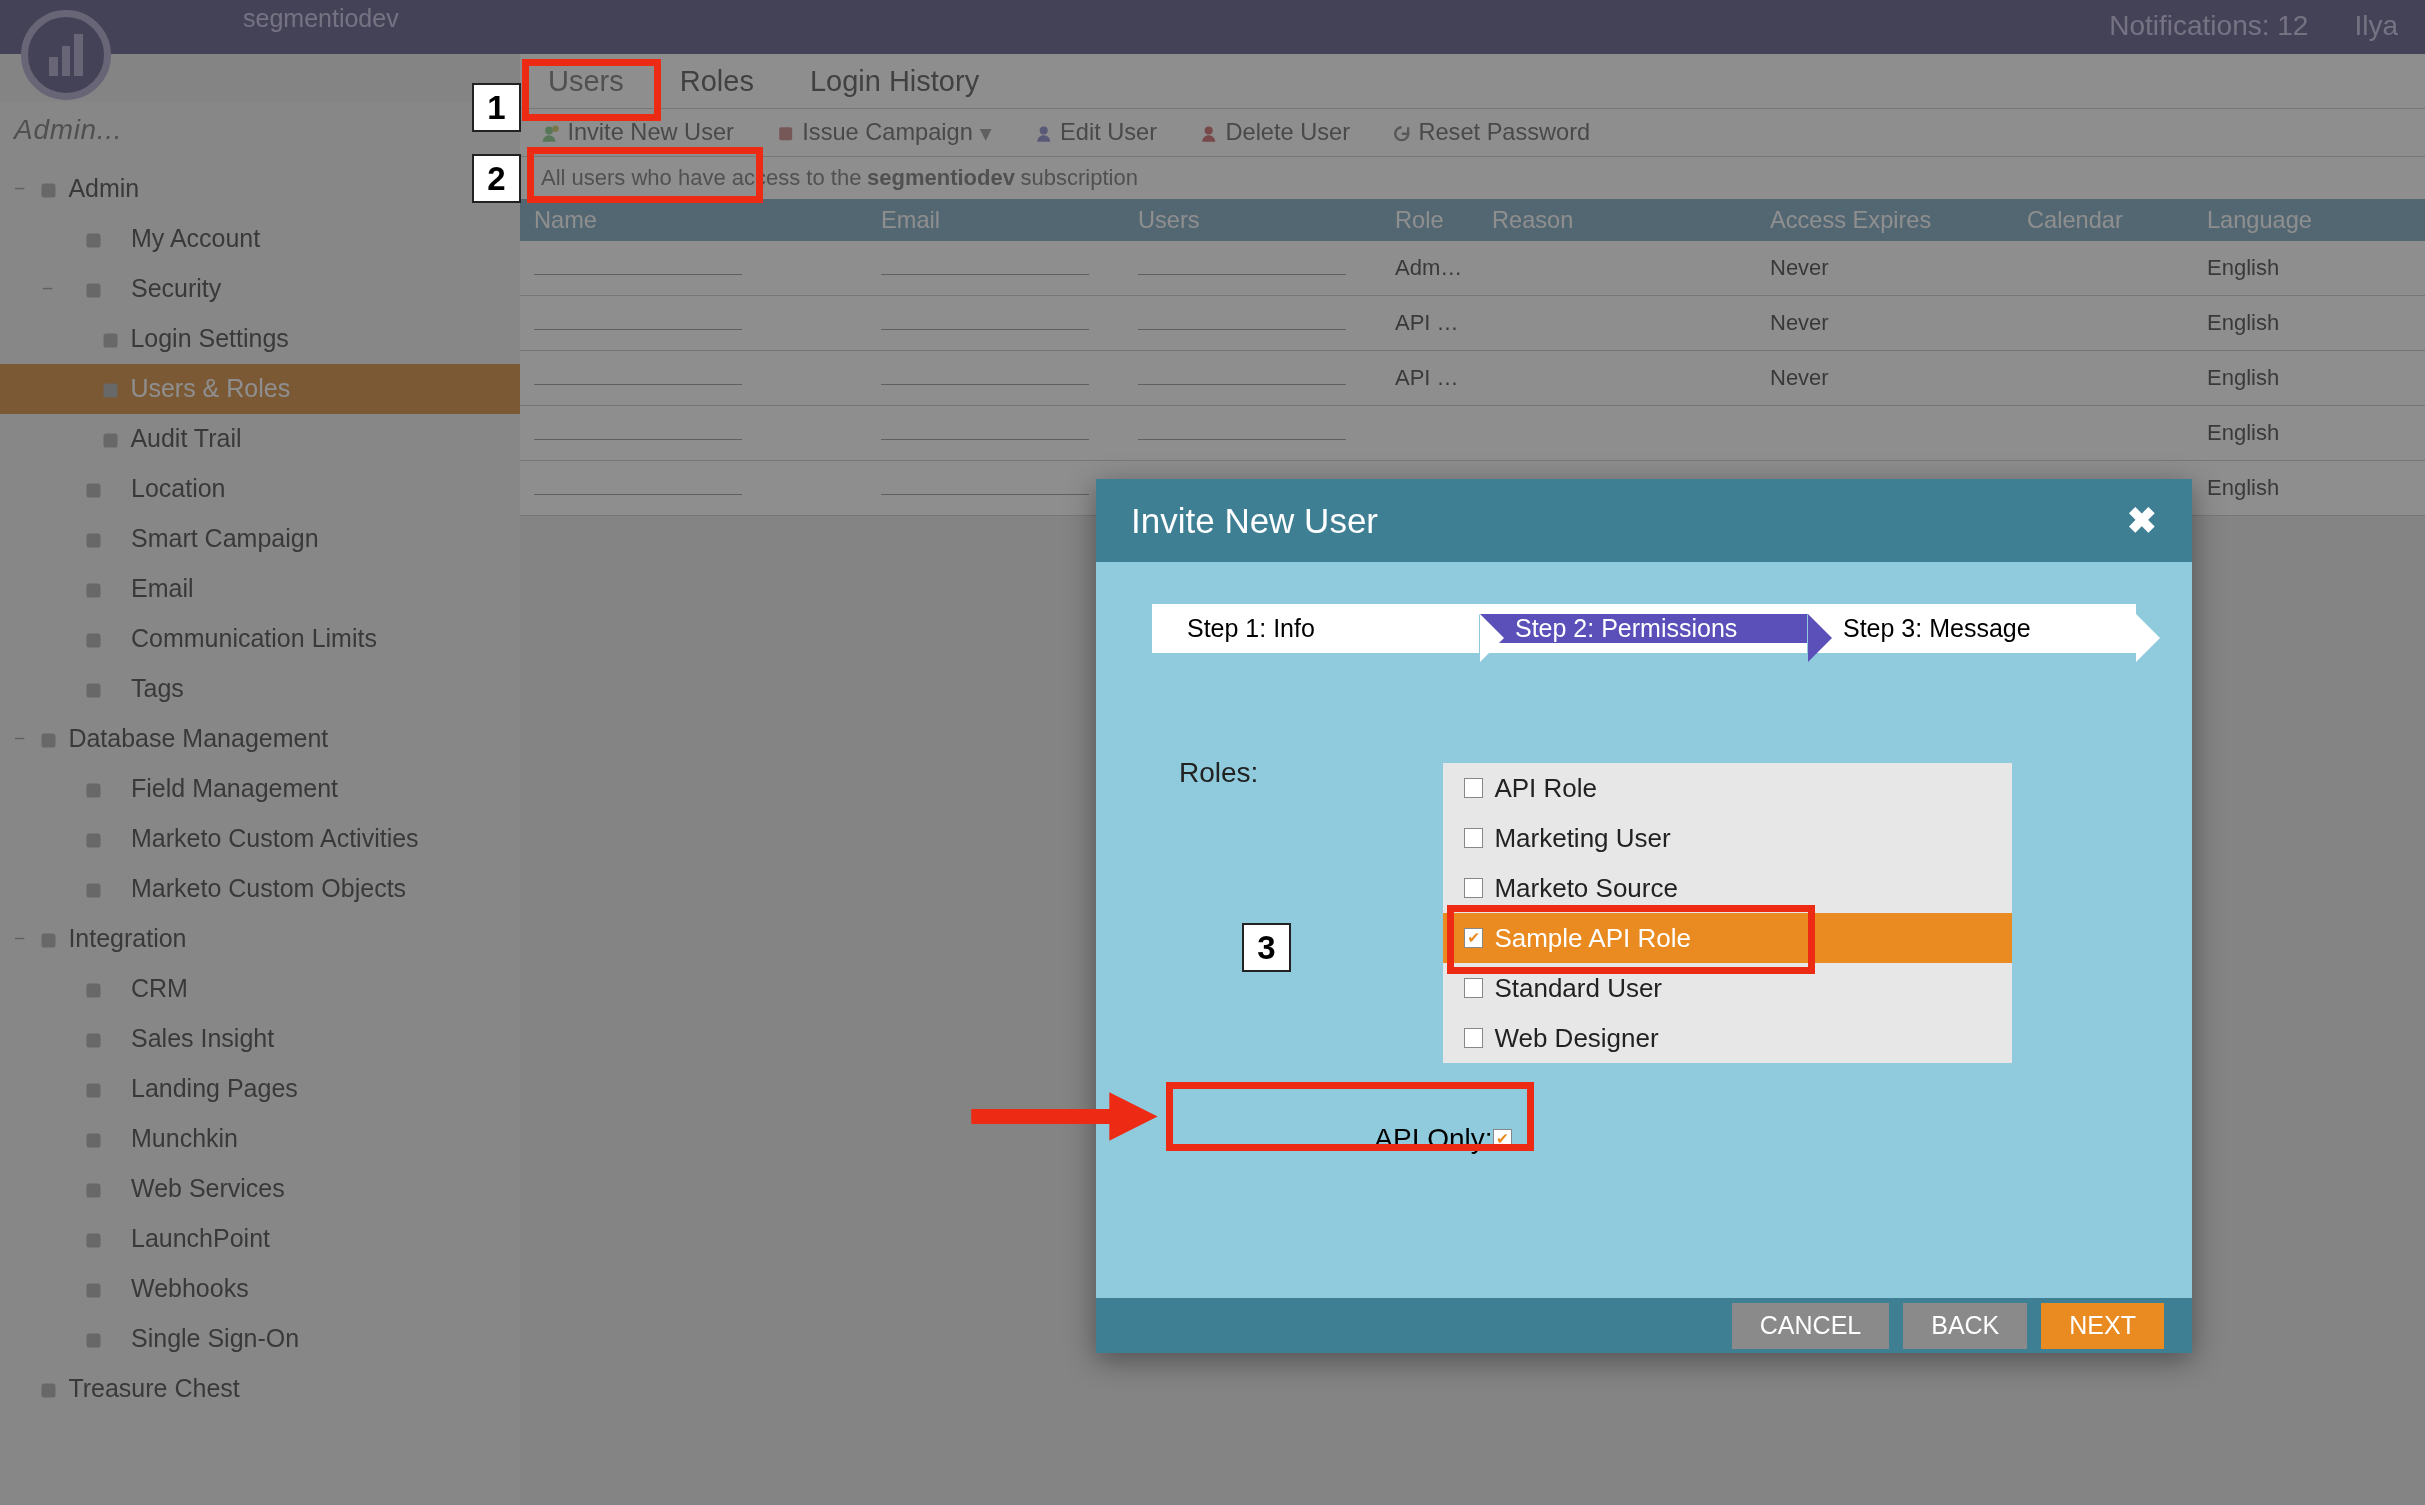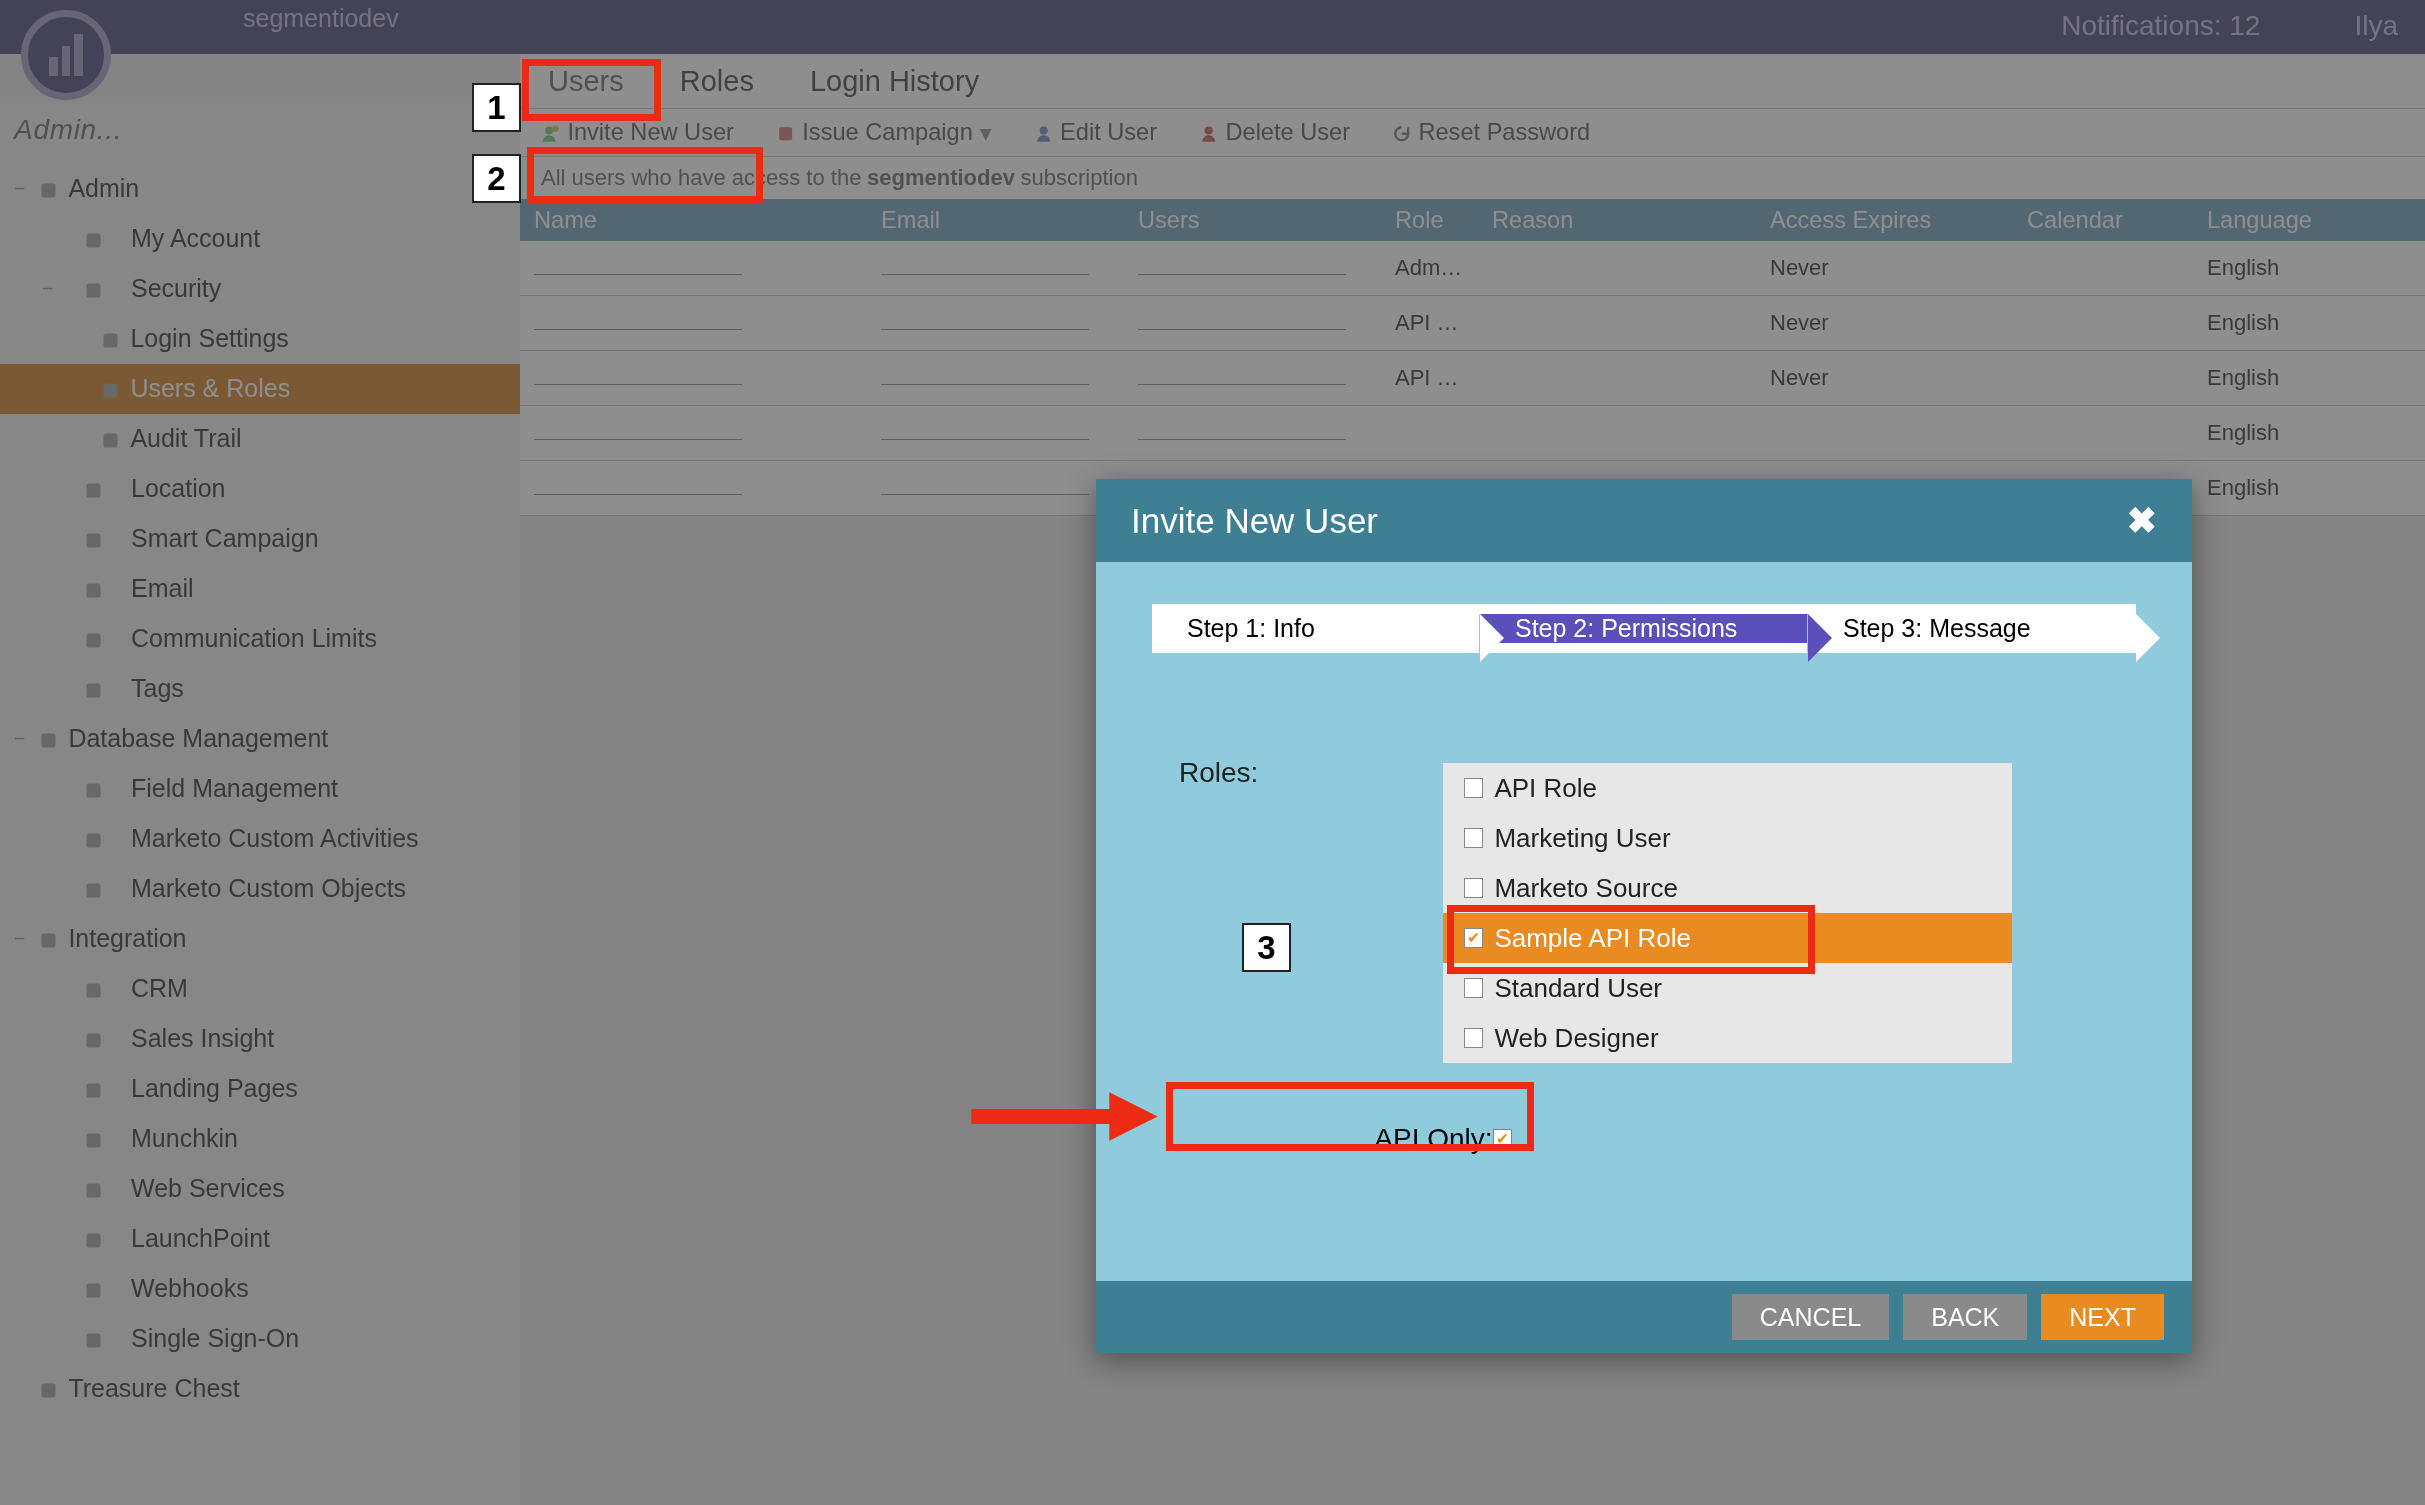--- a/index.html
+++ b/index.html
@@ -32,21 +32,21 @@
     display:flex; align-items:center; justify-content:center;
     position:absolute; left:21px; top:10.4px;
   }
   .logo-bars { display:flex; align-items:flex-end; gap:4.2px; }
   .logo-bars span { width:8.3px; background:#aaa4c9; }
   .logo-bars span:nth-child(1){height:19.4px;}
   .logo-bars span:nth-child(2){height:30.5px;}
   .logo-bars span:nth-child(3){height:42px;}
 
   .tenant { position:absolute; left:243px; top:4.2px; font-size:25px; color:#c7c1e6;}
-  .top-right { position:absolute; right:28px; top:9.7px; font-size:28px; color:#c7c1e6; display:flex; gap:94px;}
+  .top-right { position:absolute; right:28px; top:9.7px; font-size:28px; color:#c7c1e6; display:flex; gap:46px;}
 
   
   .tabs-row { height:54px; background:#fff; display:flex; align-items:center;
               margin-left:520px; font-size:29px; color:#333;}
   .tab { padding:0 28px; color:#555; cursor:pointer;}
   .tab.active { color:#777; }
 
   
   .toolbar { height:49px; background:#fff; margin-left:520px; display:flex; align-items:center;
              border-top:1.4px solid #ccc; border-bottom:1.4px solid #ccc; font-size:23.6px;}
@@ -127,21 +127,21 @@
   .chk { width:19.4px; height:19.4px; border:1.4px solid #888; background:#fff; display:inline-flex;
          align-items:center; justify-content:center; font-size:15.3px;}
   .chk.checked::after{content:"✔"; color:#e98b20;}
   .roles-list .role.selected .chk{ background:#fff;}
   .roles-list .role.selected .chk.checked::after{ color:#e98b20;}
 
   .apionly { position:absolute; left:83px; top:644px; width:347px; font-size:28px;
              display:flex; align-items:center; justify-content:flex-end;}
   .apionly .chk { margin-right:14px;}
 
-  .modal-footer { position:absolute; left:0; right:0; bottom:0; height:72px;
+  .modal-footer { position:absolute; left:0; right:0; bottom:0; height:55px;
                   background:#3e7f94; display:flex; align-items:center; justify-content:flex-end;
                   gap:14px; padding-right:28px;}
   .mbtn { height:46px; padding:0 28px; display:flex; align-items:center; font-size:25px;
           color:#fff; cursor:pointer;}
   .mbtn.grey { background:#8a8a8a;}
   .mbtn.orange { background:#e98b20;}
 
 </style>
 </head>
 <body>

